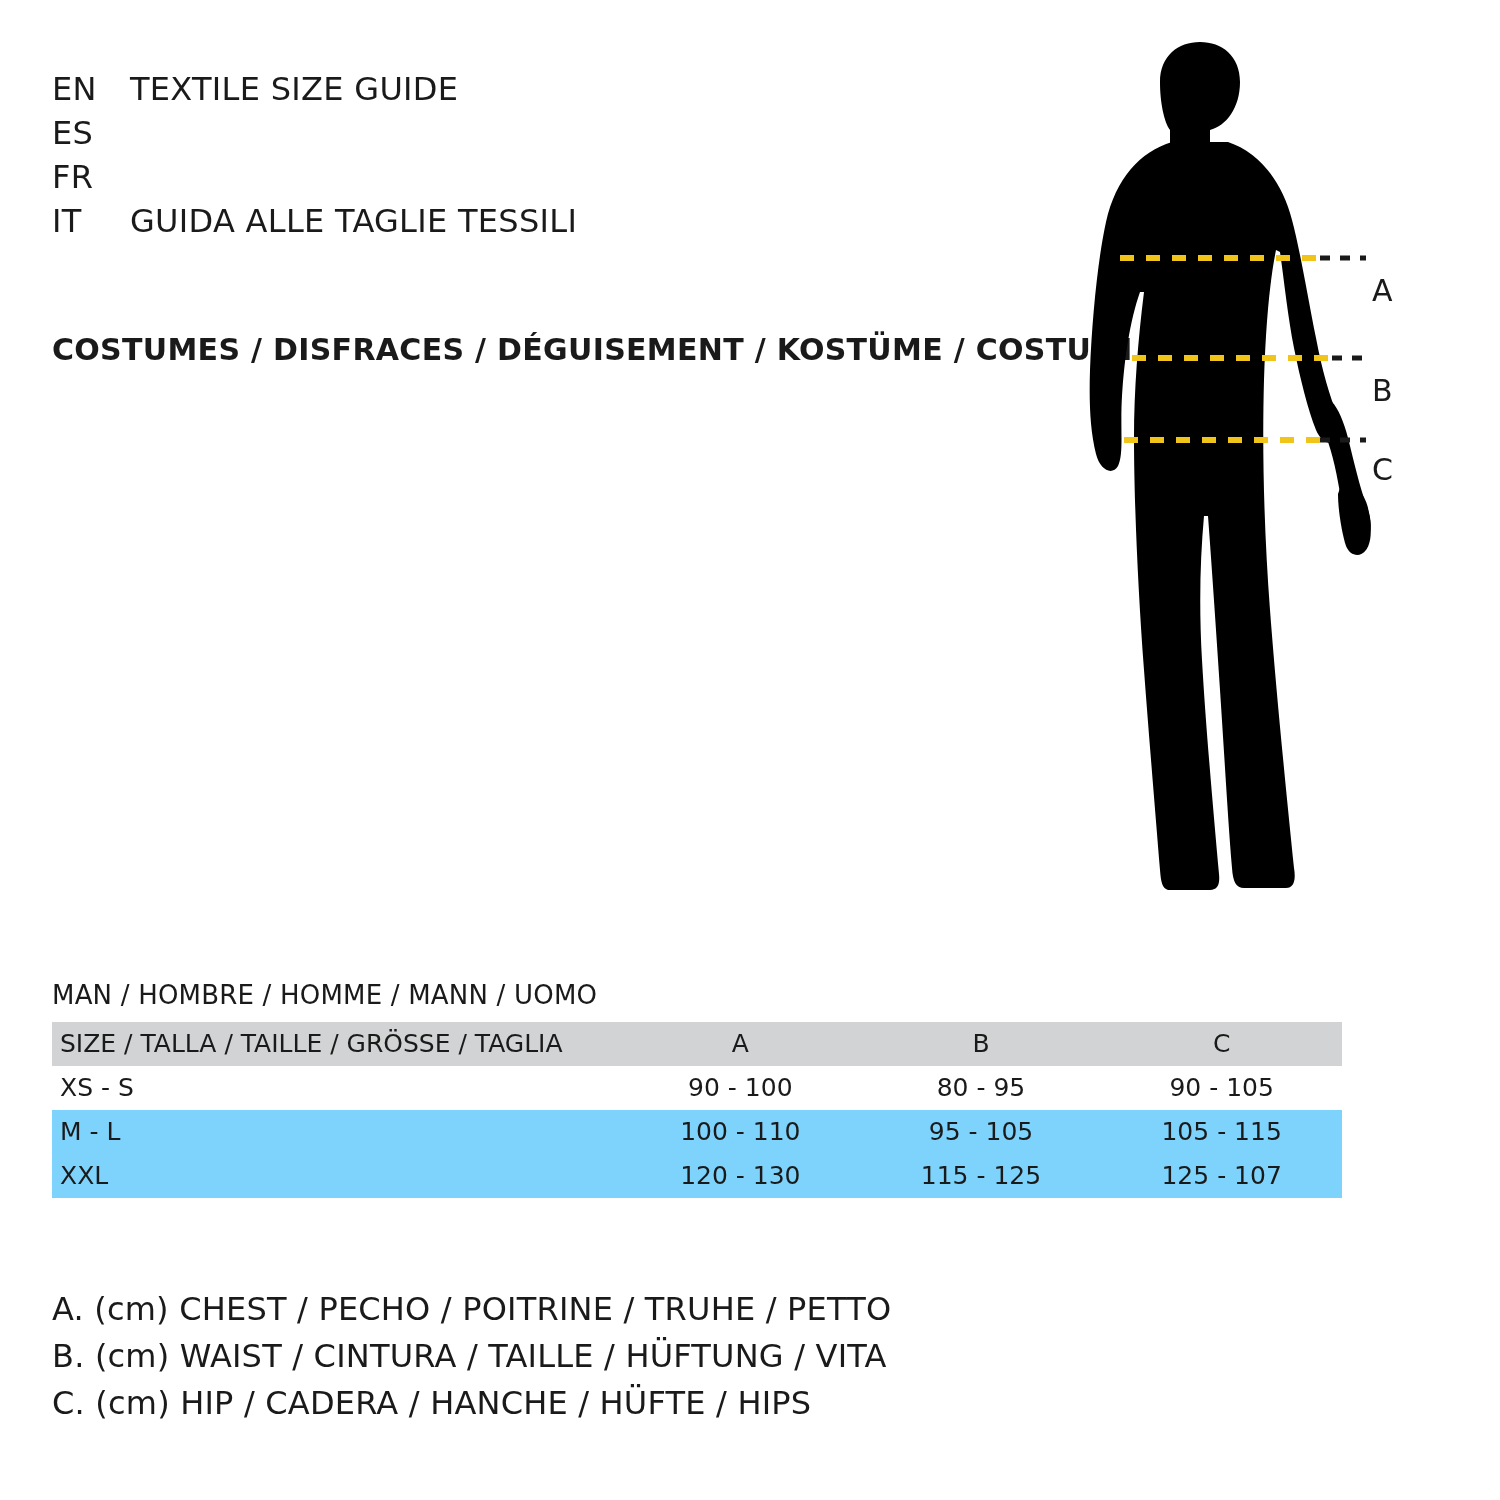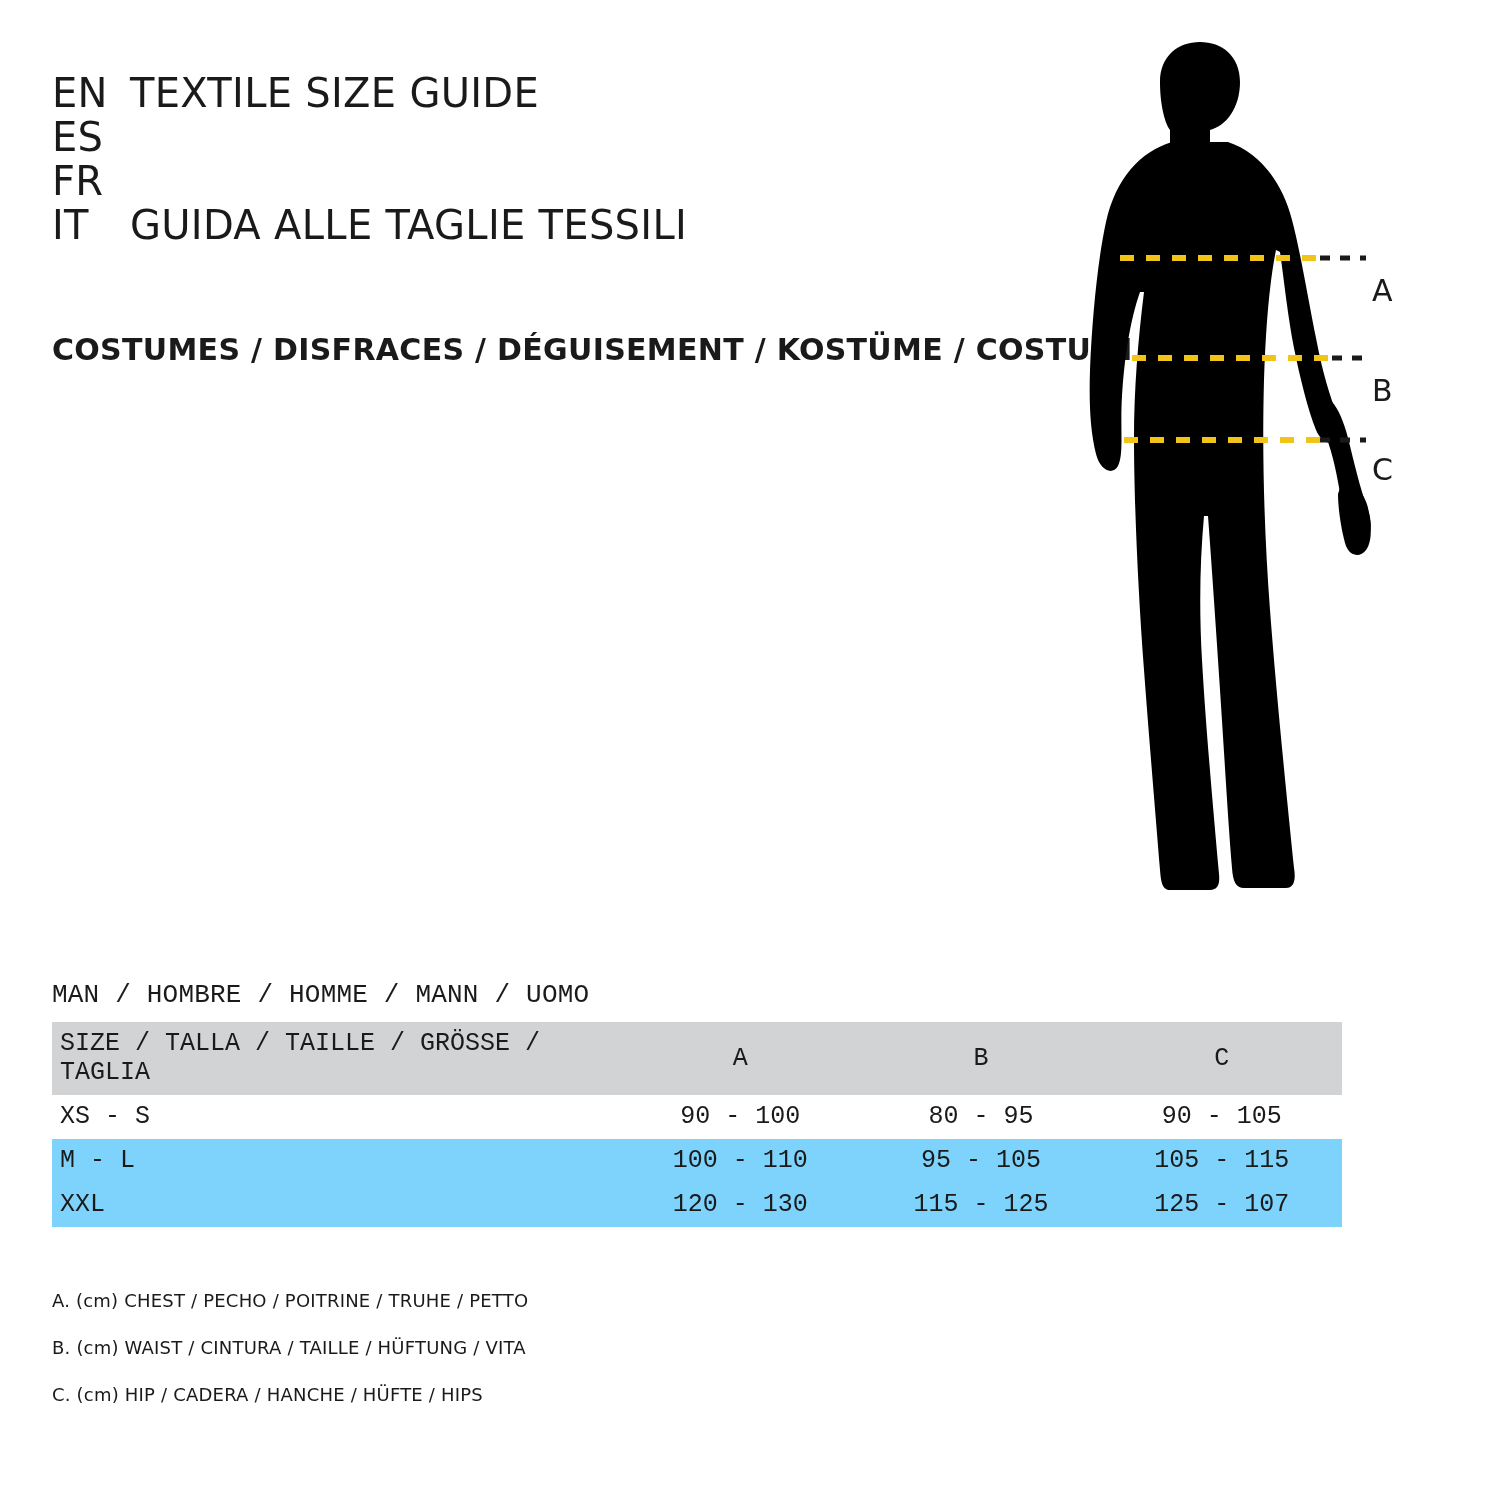--- a/index.html
+++ b/index.html
@@ -20,21 +20,21 @@
   #lang-block {
     position: absolute;
     left: 52px;
     top: 70px;
     width: 700px;
   }
   .lang-row {
     display: flex;
     align-items: baseline;
     height: 44px;
-    font-size: 40px;
+    font-size: 32px;
     letter-spacing: 0.3px;
     white-space: nowrap;
   }
   .lang-code {
     width: 78px;
     flex: 0 0 78px;
   }
   .lang-text { flex: 1 1 auto; }
 
   #costumes-line {
@@ -65,21 +65,20 @@
   #letter-a { left: 352px; top: 243px; }
   #letter-b { left: 352px; top: 343px; }
   #letter-c { left: 352px; top: 422px; }
 
   
   #table-section {
     position: absolute;
     left: 52px;
     top: 980px;
     width: 1290px;
-    font-family: Liberation Mono, monospace;
   }
   #man-title {
     font-size: 26px;
     letter-spacing: 0.2px;
     margin-bottom: 12px;
     white-space: nowrap;
   }
   table.size-table {
     border-collapse: collapse;
     width: 1290px;
@@ -103,21 +102,21 @@
   table.size-table tbody tr.even { background: #7dd3fc; }
 
   
   #legend {
     position: absolute;
     left: 52px;
     top: 1290px;
     width: 1200px;
   }
   .legend-row {
-    font-size: 18px;
+    font-size: 32px;
     letter-spacing: 0.2px;
     height: 47px;
     white-space: nowrap;
   }
 </style>
 </head>
 <body>
 
 <div id="lang-block">
   <div class="lang-row">

